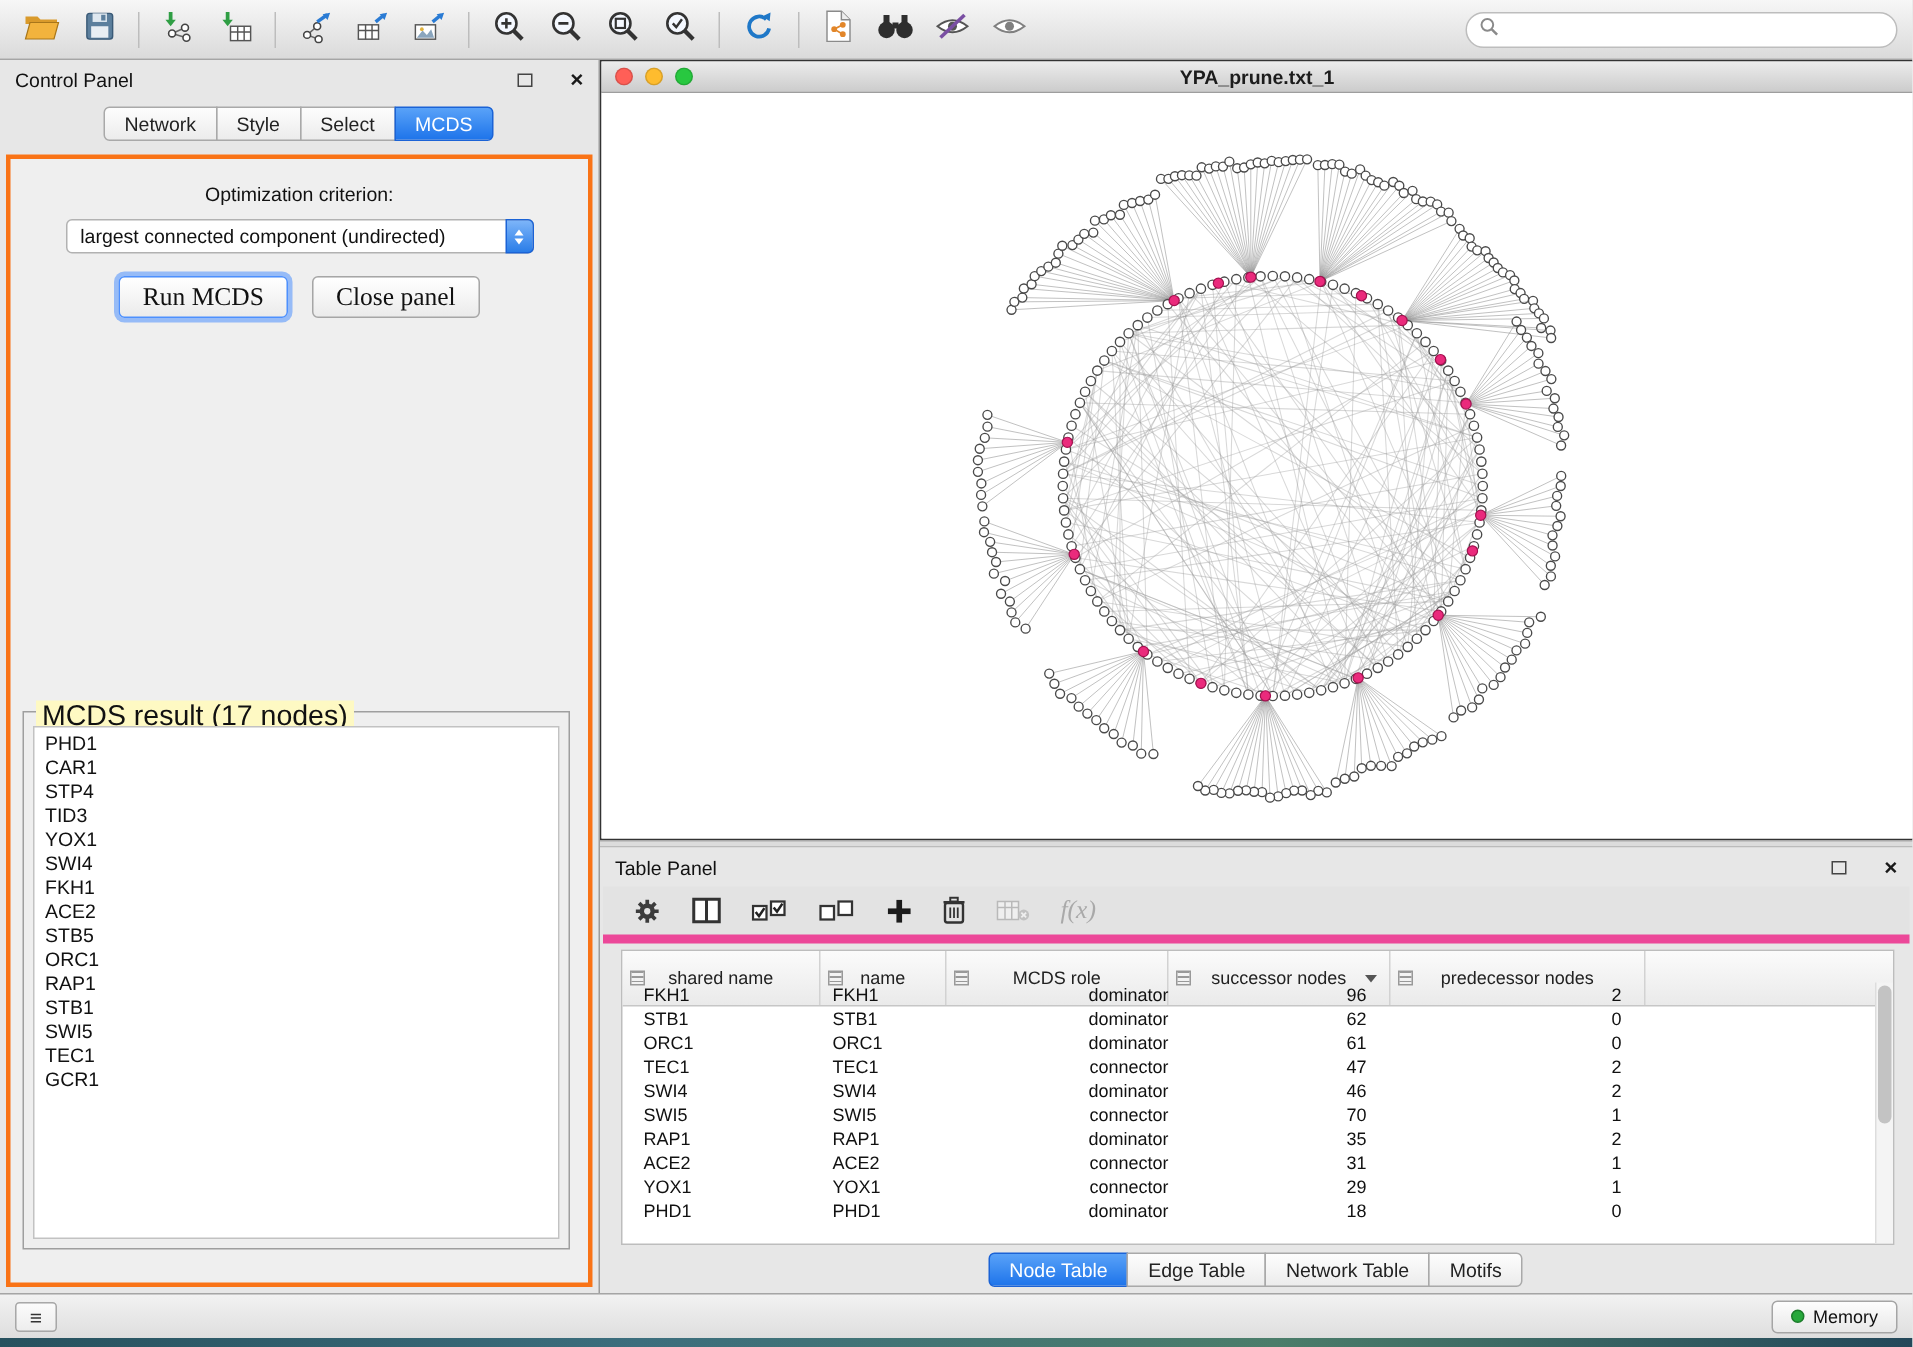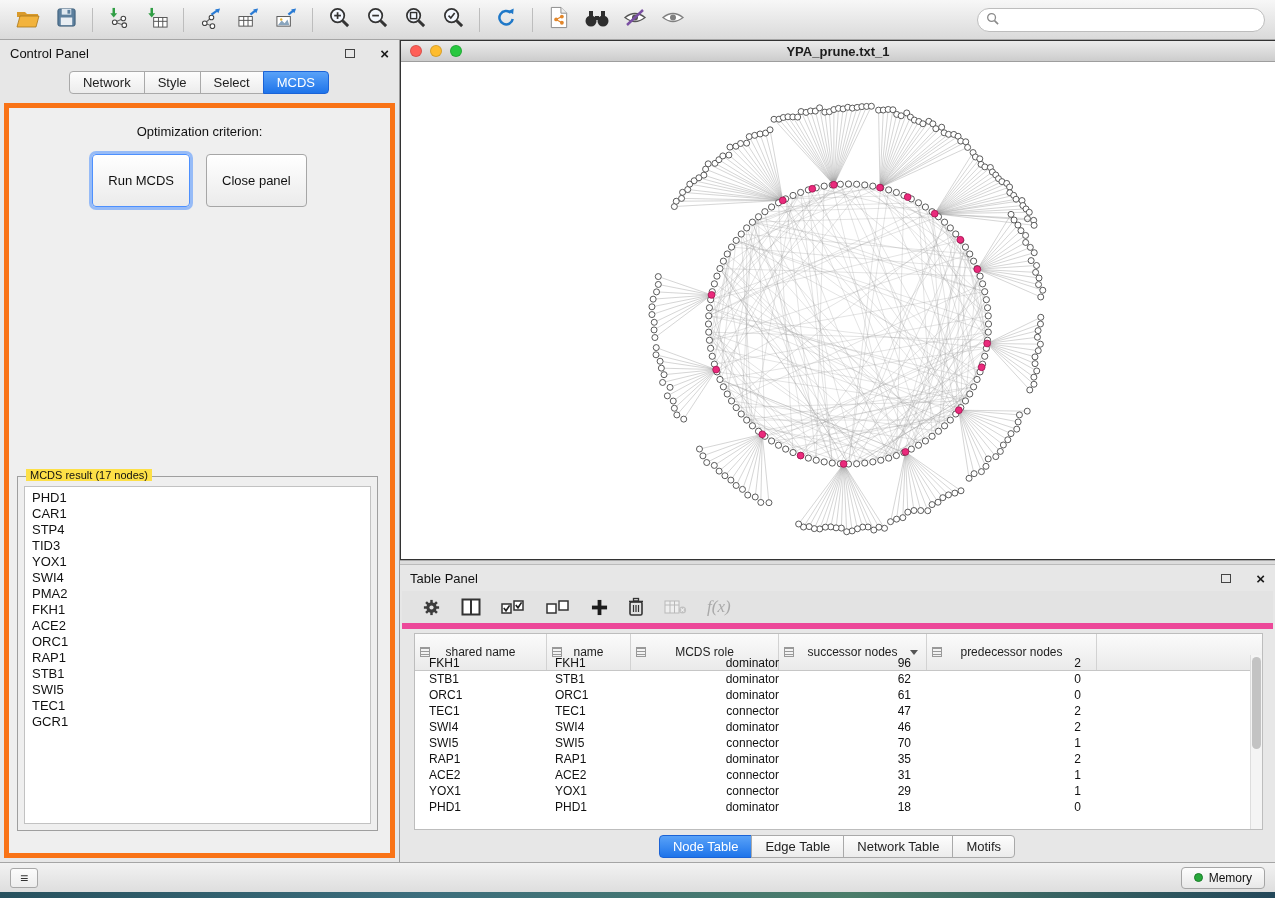--- a/index.html
+++ b/index.html
@@ -27,41 +27,41 @@
   .float-icon { width:10px; height:9px; border:1.5px solid #444; margin-right:12px; }
   .close-x { font-size:15px; font-weight:bold; color:#1a1a1a; line-height:1; }
 
   .tabs-row { display:flex; justify-content:center; padding:5px 0 9px; }
   .seg-tab { font-size:13px; padding:3px 13px; background:linear-gradient(#fdfdfd,#ececec);
              border:1px solid #a9a9a9; margin-left:-1px; color:#222; }
   .seg-tab.first { border-radius:4px 0 0 4px; }
   .seg-tab.last { border-radius:0 4px 4px 0; }
   .seg-tab.active { background:linear-gradient(#59a2f8,#1e74ea); color:#fff; border-color:#1b63d6; }
 
-  .cp-body { flex:1; background:#efefef; margin:0 4px 4px; position:relative; border:5px solid #f97316; }
+  .cp-body { flex:1; background:#efefef; margin:0 4px 4px; position:relative; border:3px solid #f97316; }
   .opt-label { text-align:center; font-size:13px; margin:16px 0 9px; }
   .dropdown { margin:0 auto; width:312px; height:23px; background:#fff; border:1px solid #b2b2b2;
               border-radius:4px; display:flex; align-items:center; font-size:13px; padding-left:9px;
               position:relative; }
   .dd-stepper { position:absolute; right:-1px; top:-1px; bottom:-1px; width:19px;
                 background:linear-gradient(#7db5f9,#2a7de8); border-radius:0 4px 4px 0;
                 display:flex; flex-direction:column; align-items:center; justify-content:center; gap:2px;
                 border:1px solid #1b63d6; }
   .tri-up { width:0; height:0; border-left:3.5px solid transparent; border-right:3.5px solid transparent;
             border-bottom:4.5px solid #fff; }
   .tri-down { width:0; height:0; border-left:3.5px solid transparent; border-right:3.5px solid transparent;
               border-top:4.5px solid #fff; }
   .btn-row { display:flex; justify-content:center; gap:16px; margin-top:15px; }
-  .btn { font-size:13px; padding:18px 15px; background:linear-gradient(#ffffff,#ebebeb);
-         border:1px solid #a6a6a6; border-radius:4px; color:#111; }
+  .btn { font-size:17px; padding:3px 15px; background:linear-gradient(#ffffff,#ebebeb);
+         border:1px solid #a6a6a6; border-radius:4px; color:#111;font-family:Liberation Serif, serif; }
   .btn.focused { box-shadow:0 0 0 3px rgba(77,144,254,.55); border-color:#4d90fe; }
 
   .result-group { position:absolute; left:8px; right:12px; top:368px; bottom:22px;
                   border:1px solid #9f9f9f; }
-  .group-title { position:absolute; top:-8px; left:8px; background:#fde047; padding:0 4px; font-size:11px; }
+  .group-title { position:absolute; top:-8px; left:8px; background:#fef9c3; padding:0 4px; font-size:19px; }
   .result-list { position:absolute; left:6px; right:6px; top:9px; bottom:6px; background:#fff;
                  border:1px solid #c2c2c2; overflow:hidden; padding:3px 7px; }
   .mcds-item { font-size:13px; line-height:16px; }
 
   
   .right-col { flex:1; display:flex; flex-direction:column; min-width:0; }
   .net-window { height:520px; border:1px solid #333; border-right:none; display:flex;
                 flex-direction:column; background:#fff; }
   .net-titlebar { height:21px; background:linear-gradient(#ececec,#cccccc);
                   border-bottom:1px solid #9e9e9e; position:relative; display:flex;
@@ -311,36 +311,43 @@
       <span class="close-x">×</span>
     </div>
     <div class="tabs-row">
       <span class="seg-tab first">Network</span>
       <span class="seg-tab">Style</span>
       <span class="seg-tab">Select</span>
       <span class="seg-tab last active">MCDS</span>
     </div>
     <div class="cp-body">
       <div class="opt-label">Optimization criterion:</div>
+      <div class="dropdown">
+        <span>largest connected component (undirected)</span>
+        <span class="dd-stepper">
+          <span class="tri-up"></span>
+            <span class="tri-down"></span>
+        </span>
+      </div>
       <div class="btn-row">
         <button class="btn focused">Run MCDS</button>
         <button class="btn">Close panel</button>
       </div>
       <div class="result-group">
         <span class="group-title">MCDS result (17 nodes)</span>
         <div class="result-list">
             <div class="mcds-item">PHD1</div>
             <div class="mcds-item">CAR1</div>
             <div class="mcds-item">STP4</div>
             <div class="mcds-item">TID3</div>
             <div class="mcds-item">YOX1</div>
             <div class="mcds-item">SWI4</div>
-            <div class="mcds-item">PMA2</div>
             <div class="mcds-item">FKH1</div>
             <div class="mcds-item">ACE2</div>
+            <div class="mcds-item">STB5</div>
             <div class="mcds-item">ORC1</div>
             <div class="mcds-item">RAP1</div>
             <div class="mcds-item">STB1</div>
             <div class="mcds-item">SWI5</div>
             <div class="mcds-item">TEC1</div>
             <div class="mcds-item">GCR1</div>
           </div>
       </div>
     </div>
   </div>

